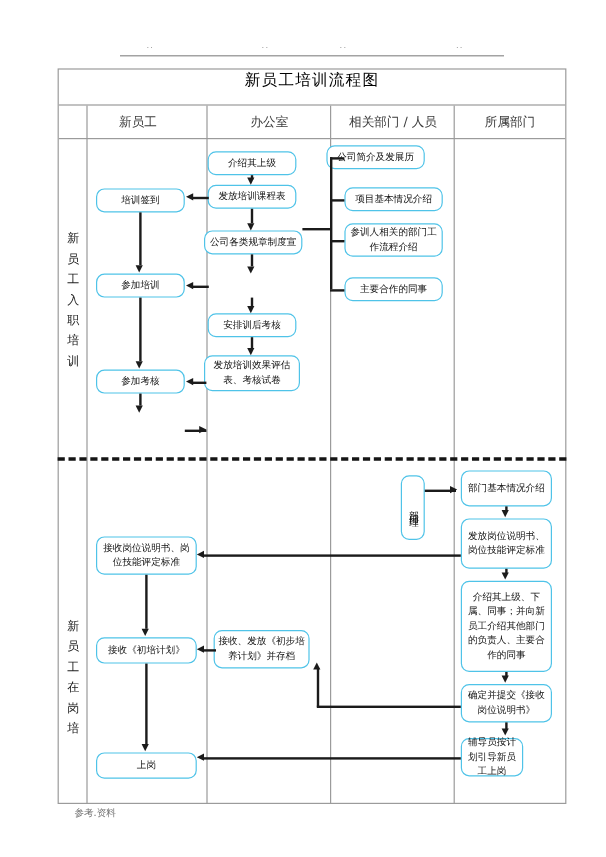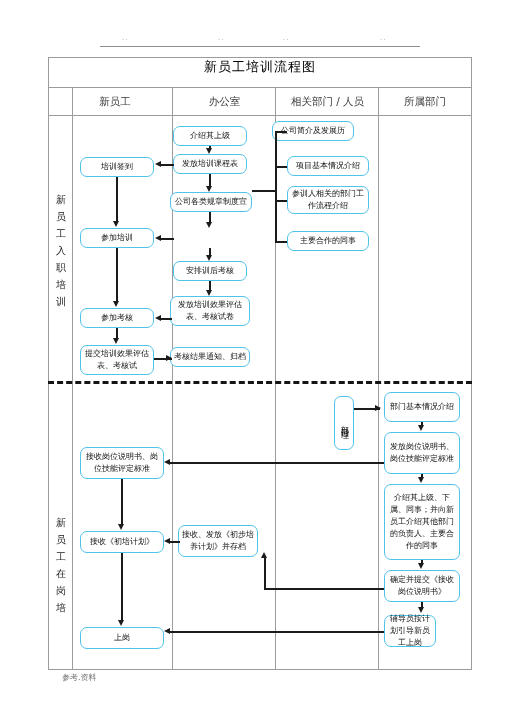--- a/index.html
+++ b/index.html
@@ -114,26 +114,24 @@
     <i>在</i>
     <i>岗</i>
     <i>培</i>
   </div>
 
   <div class="box" style="left:173px;top:126px;width:74px;height:20px">介绍其上级</div>
   <div class="box" style="left:173px;top:154px;width:74px;height:20px">发放培训课程表</div>
   <div class="box" style="left:170px;top:192px;width:82px;height:20px">公司各类规章制度宣</div>
   <div class="box" style="left:173px;top:261px;width:74px;height:20px">安排训后考核</div>
   <div class="box" style="left:170px;top:296px;width:80px;height:30px">发放培训效果评估表、考核试卷</div>
-  <div class="box" style="left:170px;top:347px;width:80px;height:20px">考核结果通知、归档</div>
 
   <div class="box" style="left:80px;top:157px;width:74px;height:20px">培训签到</div>
   <div class="box" style="left:80px;top:228px;width:74px;height:20px">参加培训</div>
   <div class="box" style="left:80px;top:308px;width:74px;height:20px">参加考核</div>
-  <div class="box" style="left:80px;top:345px;width:74px;height:30px">提交培训效果评估表、考核试</div>
 
   <div class="box" style="left:272px;top:121px;width:82px;height:20px">公司简介及发展历</div>
   <div class="box" style="left:287px;top:156px;width:82px;height:20px">项目基本情况介绍</div>
   <div class="box" style="left:287px;top:186px;width:82px;height:28px">参训人相关的部门工作流程介绍</div>
   <div class="box" style="left:287px;top:231px;width:82px;height:20px">主要合作的同事</div>
 
   <div class="ln v" style="left:209px;top:146px;height:4px"></div>
   <div class="arw down" style="left:206px;top:148px"></div>
 
   <div class="ln v" style="left:209px;top:174px;height:12px"></div>

